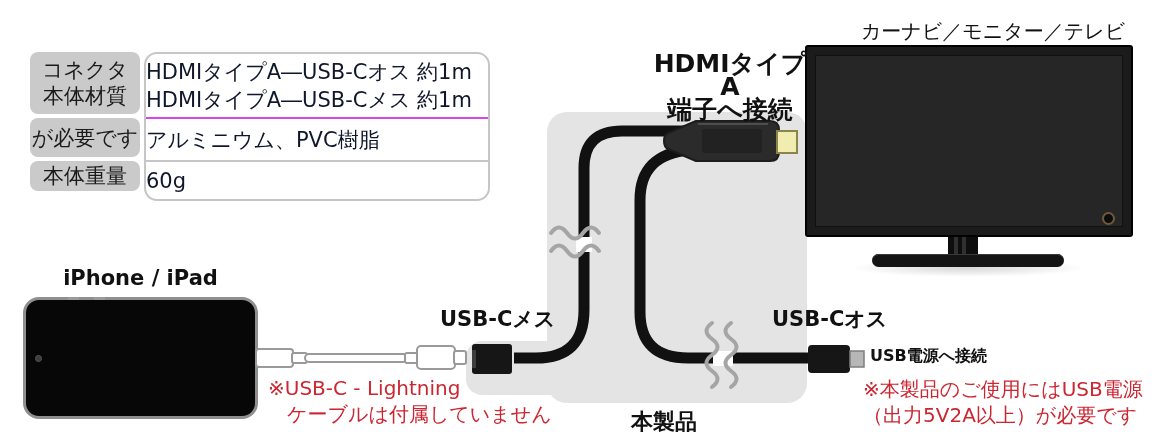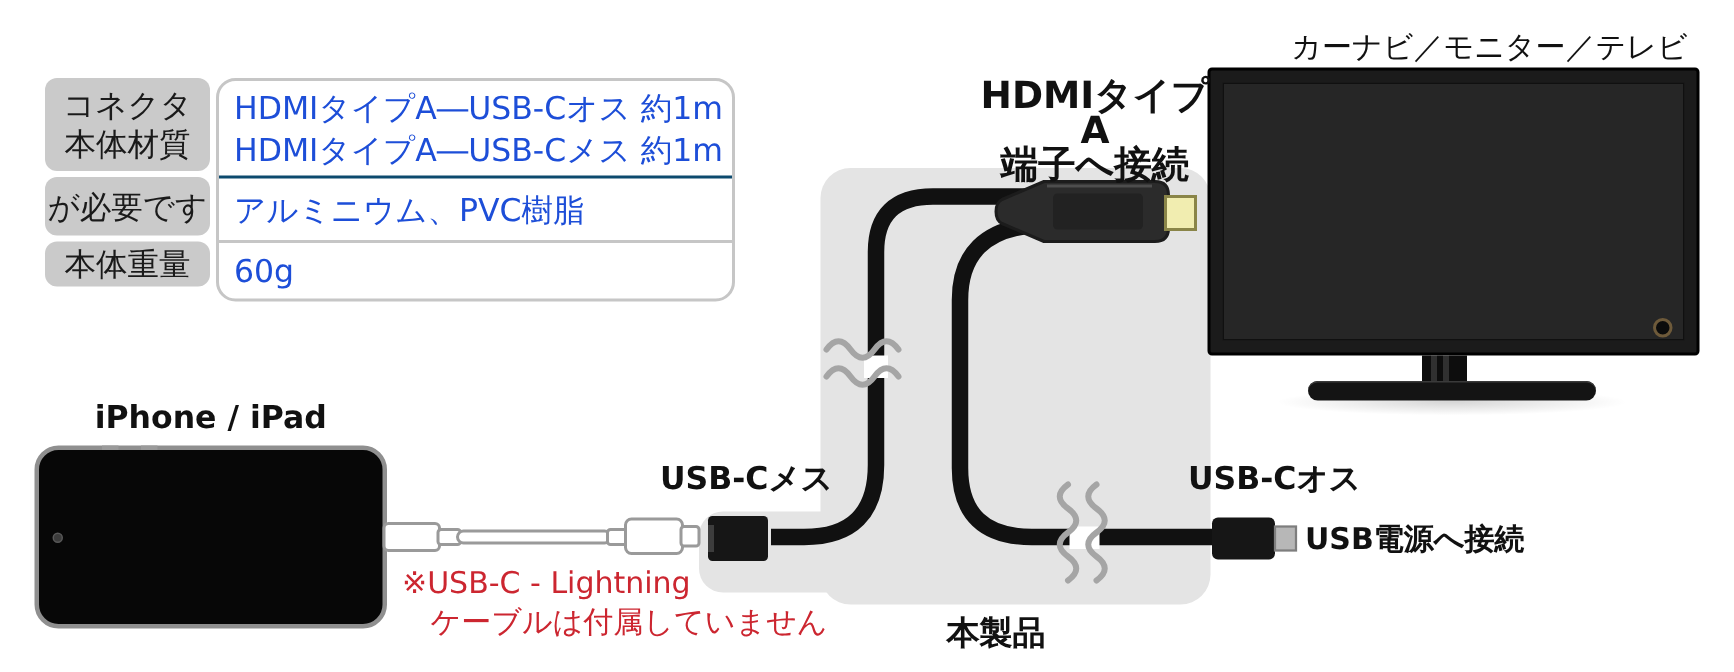--- a/index.html
+++ b/index.html
@@ -24,25 +24,25 @@
   }
   .th1 { top:52px; height:62px; }
   .th2 { top:118px; height:39px; }
   .th3 { top:161px; height:30px; }
   .value-box {
     left:144px; top:52px; width:346px; height:149px;
     border:2px solid #c6c6c6; border-radius:13px; background:#fff;
     display:flex; flex-direction:column; box-sizing:border-box; overflow:hidden;
   }
   .tval {
-    padding-left:10px; display:flex; align-items:center;
-    font-size:21px; line-height:28px; color:#1d4ed8;
+    display:flex; align-items:center;
+    font-size:21px; line-height:28px; color:#0f172a;
   }
   .tval1 { height:63px; }
-  .tval2 { height:41px; border-top:2px solid #0c4a6e; }
+  .tval2 { height:41px; border-top:2px solid #d946ef; }
   .tval3 { flex:1; border-top:2px solid #c6c6c6;text-align:right; }
 
   
   .panel-main { left:547px; top:112px; width:260px; height:291px; background:#e4e4e4; border-radius:20px; z-index:1; }
   .panel-ext  { left:466px; top:341px; width:90px;  height:54px;  background:#e4e4e4; border-radius:16px 0 0 16px; z-index:1; }
 
   
   .tv { left:805px; top:45px; width:328px; height:192px; background:#1b1b1b;
         border:2px solid #000; border-radius:3px; box-sizing:border-box; z-index:2; }
   .tv-screen { position:absolute; left:8px; top:8px; right:8px; bottom:8px;
@@ -65,22 +65,22 @@
   .tick1 { left:42px; } .tick2 { left:68px; }
 
   
   .overlay { position:absolute; left:0; top:0; z-index:3; pointer-events:none; }
 
   
   .lbl { z-index:4; color:#111;text-align:right; }
   .tv-label    { left:828px; top:18px;  width:330px; text-align:center; font-size:20px; }
   .hdmi-label  { left:650px; top:52px;  width:160px; text-align:center; font-size:25px; font-weight:600; line-height:23px; }
   .female-label{ left:440px; top:305px; font-size:21px; font-weight:600; }
-  .male-label  { left:792px; top:305px; font-size:21px; font-weight:600; }
-  .power-label { left:870px; top:346px; font-size:20px; font-weight:600; }
+  .male-label  { left:772px; top:305px; font-size:21px; font-weight:600; }
+  .power-label { left:870px; top:346px; font-size:16px; font-weight:600; }
   .product-label { left:631px; top:407px; font-size:22px; font-weight:600; }
   .phone-label { left:23px;  top:266px; width:235px; text-align:center; font-size:21px; font-weight:bold; }
   .note { color:#cc2630; font-size:20px; line-height:1.32; z-index:4; }
   .note-lightning { left:268px; top:375px; padding-left:19px; text-indent:-19px; }
   .note-power     { left:863px; top:376px; }
 </style>
 </head>
 <body>
 
 <div class="stage">
@@ -161,14 +161,16 @@
   <div class="abs lbl tv-label">カーナビ／モニター／テレビ</div>
   <div class="abs lbl hdmi-label ml">HDMIタイプA
 端子へ接続</div>
   <div class="abs lbl female-label">USB-Cメス</div>
   <div class="abs lbl male-label">USB-Cオス</div>
   <div class="abs lbl power-label">USB電源へ接続</div>
   <div class="abs lbl product-label">本製品</div>
   <div class="abs lbl phone-label">iPhone / iPad</div>
   <div class="abs note note-lightning ml">※USB-C - Lightning
 ケーブルは付属していません</div>
+  <div class="abs note note-power ml">※本製品のご使用にはUSB電源
+（出力5V2A以上）が必要です</div>
 
 </div>
 
 </body></html>

